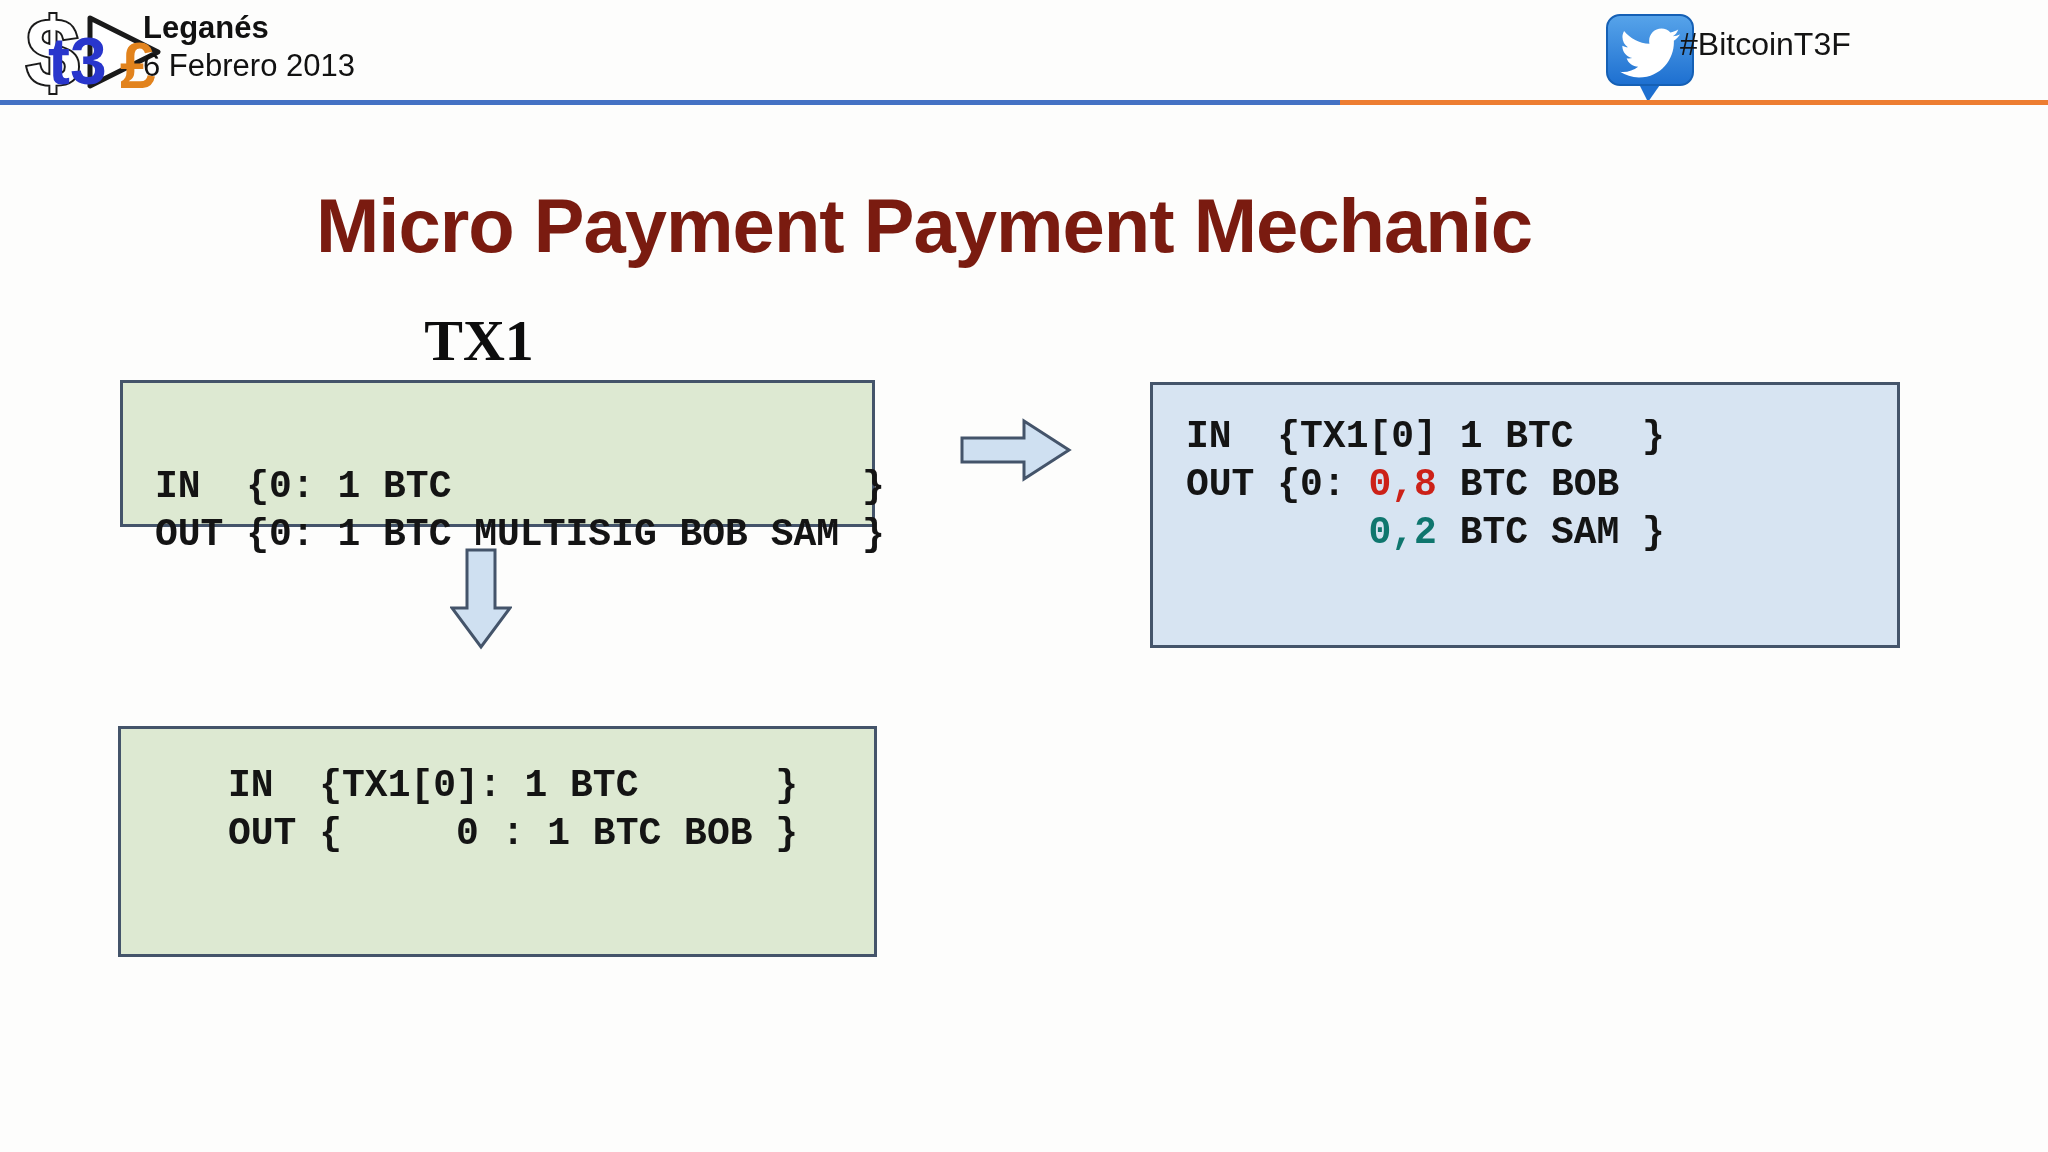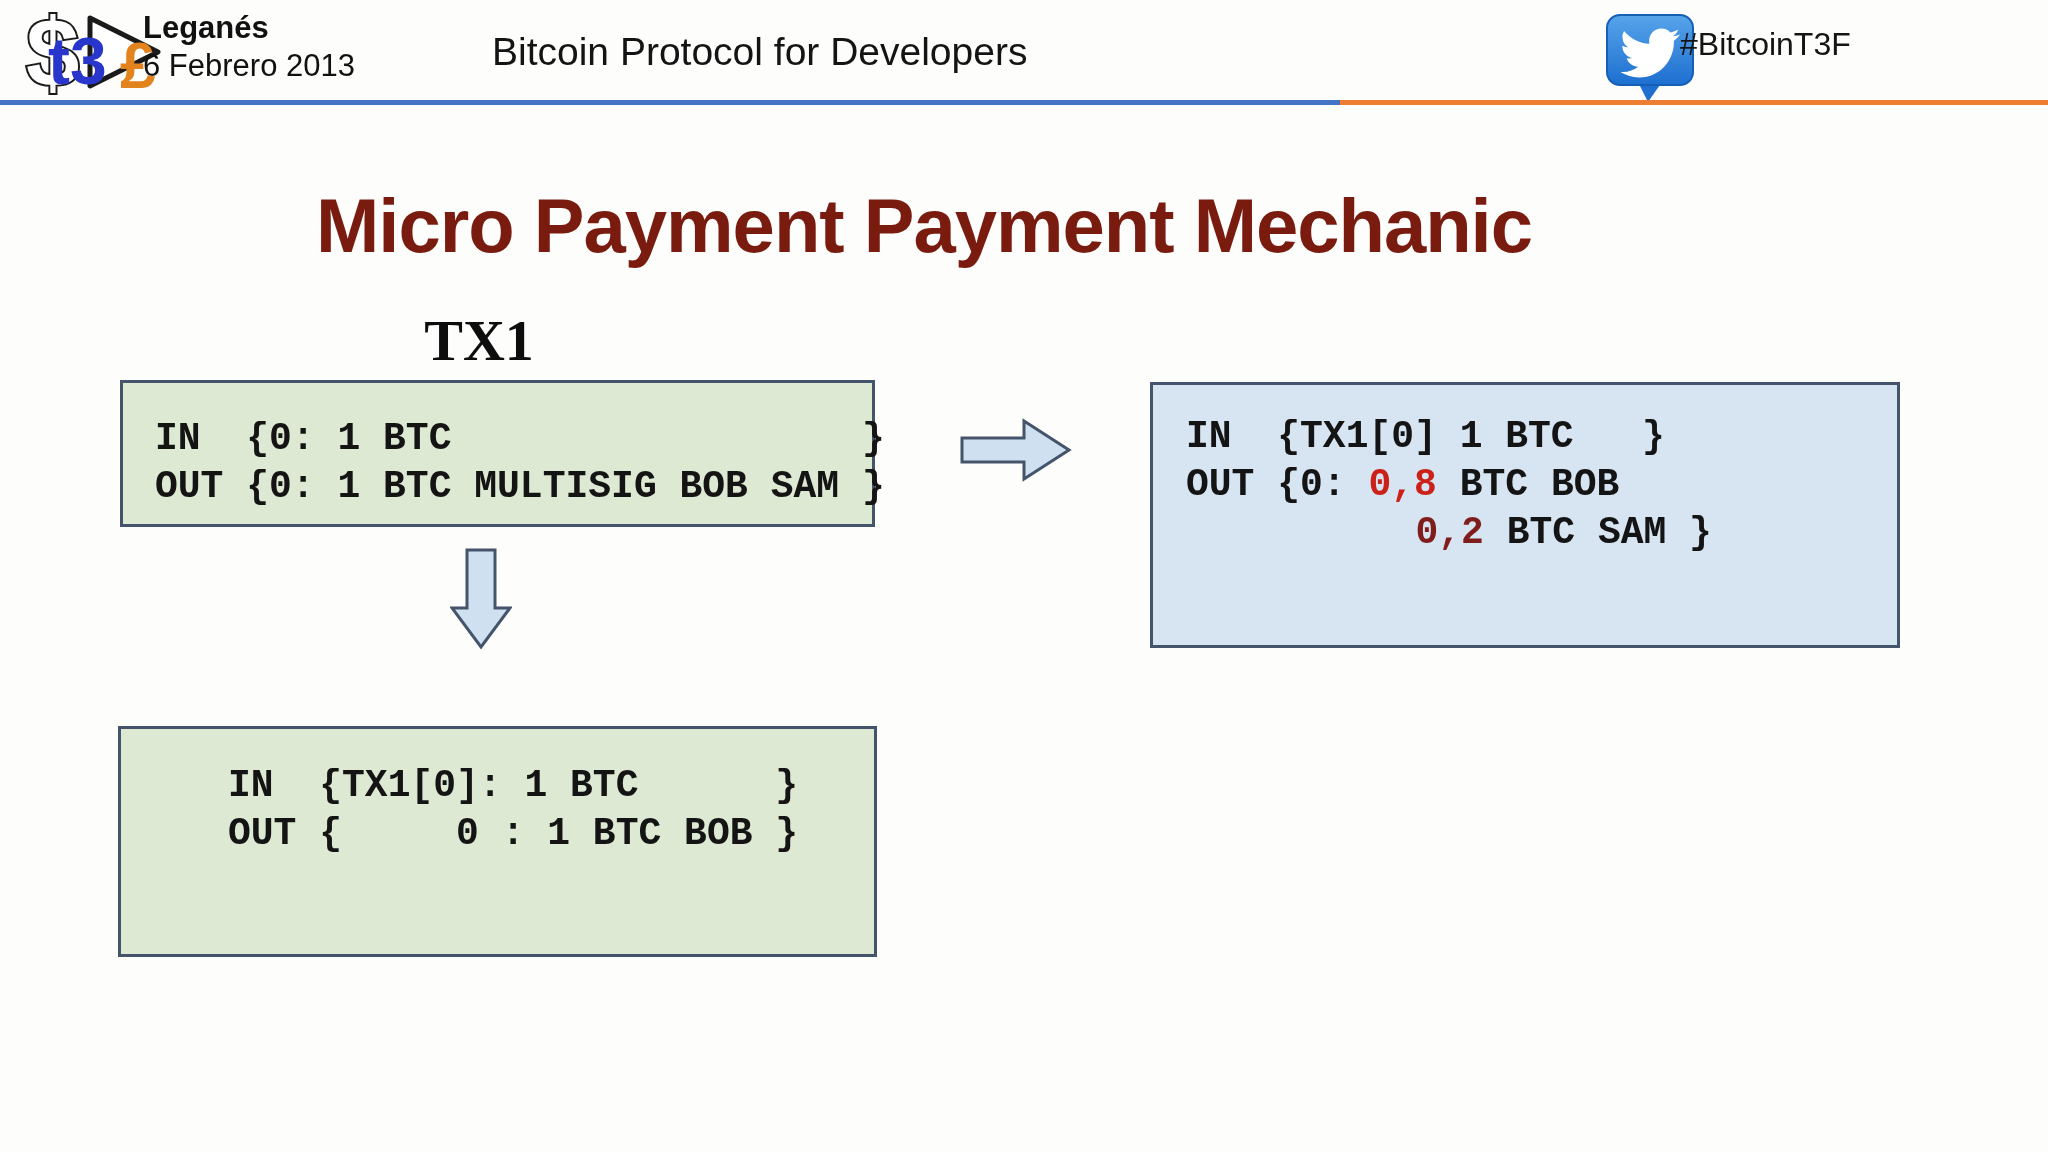--- a/index.html
+++ b/index.html
@@ -39,21 +39,21 @@
   
   .box { position:absolute; border:3px solid #44546a; overflow:visible; box-sizing:border-box; }
   .green { background:#dde9d2; }
   .blue  { background:#d7e4f2; }
   .tx1-box    { left:120px;  top:380px; width:755px; height:147px; }
   .result-box { left:1150px; top:382px; width:750px; height:266px; }
   .tx2-box    { left:118px;  top:726px; width:759px; height:231px; }
 
   .code { margin:0; font-family:"Liberation Mono", monospace; font-weight:bold;
           font-size:38px; line-height:48px; color:#141414; white-space:pre; overflow:visible; }
-  .tx1-box .code    { padding:32px 0 0 32px; }
+  .tx1-box .code    { padding:32px 0 0 32px;margin-top:48px; }
   .result-box .code { padding:28px 0 0 33px; }
   .tx2-box .code    { padding:33px 0 16px 107px; }
   .code-line { white-space:pre; height:48px; }
 
   
   .arrow { position:absolute; }
   .arrow path { fill:#cfe0f1; stroke:#44546a; stroke-width:3px; stroke-linejoin:miter; }
   .arrow-right { left:960px; top:418px; width:112px; height:64px; }
   .arrow-down  { left:450px; top:548px; width:62px;  height:102px; }
 </style>
@@ -64,21 +64,20 @@
 
   <svg class="logo" viewBox="0 0 170 100" aria-hidden="true">
     <text class="lg-dollar" x="2" y="86">$</text>
     <path class="lg-play" d="M66,18 L134,52 L66,86 Z"></path>
     <text class="lg-t3" x="24" y="84">t3</text>
     <text class="lg-pound" x="96" y="88">£</text>
   </svg>
 
   <div class="loc">Leganés</div>
   <div class="date">6 Febrero 2013</div>
-  <div class="header-title">Bitcoin Protocol for Developers</div>
 
   <svg class="tw" viewBox="0 0 100 92" aria-hidden="true">
     <defs>
       <linearGradient id="twg" x1="0" y1="0" x2="0" y2="1">
         <stop offset="0" stop-color="#57a4ea"></stop>
         <stop offset="1" stop-color="#1d6fd0"></stop>
       </linearGradient>
     </defs>
     <path d="M34,70 L58,70 L44,90 Z" fill="#1d6fd0"></path>
     <rect x="3" y="3" width="86" height="70" rx="13" fill="url(#twg)" stroke="#1560b5" stroke-width="2"></rect>
@@ -94,21 +93,21 @@
   <div class="tx-label tx1-label">TX1</div>
   <div class="box green tx1-box">
     <pre class="code"><div class="code-line"><span>IN  {0: 1 BTC                  }</span></div><div class="code-line"><span>OUT {0: 1 BTC MULTISIG BOB SAM }</span></div></pre>
   </div>
 
   <svg class="arrow arrow-right" viewBox="0 0 112 64" aria-hidden="true">
     <path d="M2,20 L64,20 L64,3 L109,32 L64,61 L64,44 L2,44 Z"></path>
   </svg>
 
   <div class="box blue result-box">
-    <pre class="code"><div class="code-line"><span>IN  {TX1[0] 1 BTC   }</span></div><div class="code-line"><span>OUT {0: </span><span style="color: rgb(204, 33, 24);">0,8</span><span> BTC BOB</span></div><div class="code-line"><span>        </span><span style="color: #7f1d1d; margin-left: 47px;">0,2</span><span> BTC SAM }</span></div></pre>
+    <pre class="code"><div class="code-line"><span>IN  {TX1[0] 1 BTC   }</span></div><div class="code-line"><span>OUT {0: </span><span style="color: rgb(204, 33, 24);">0,8</span><span> BTC BOB</span></div><div class="code-line"><span>        </span><span style="color: #0f766e;">0,2</span><span> BTC SAM }</span></div></pre>
   </div>
 
   <svg class="arrow arrow-down" viewBox="0 0 62 102" aria-hidden="true">
     <path d="M17,2 L45,2 L45,60 L60,60 L31,99 L2,60 L17,60 Z"></path>
   </svg>
 
   <div class="box green tx2-box">
     <pre class="code"><div class="code-line"><span>IN  {TX1[0]: 1 BTC      }</span></div><div class="code-line"><span>OUT {     0 : 1 BTC BOB }</span></div><div class="code-line"><span> </span></div></pre>
   </div>
 

